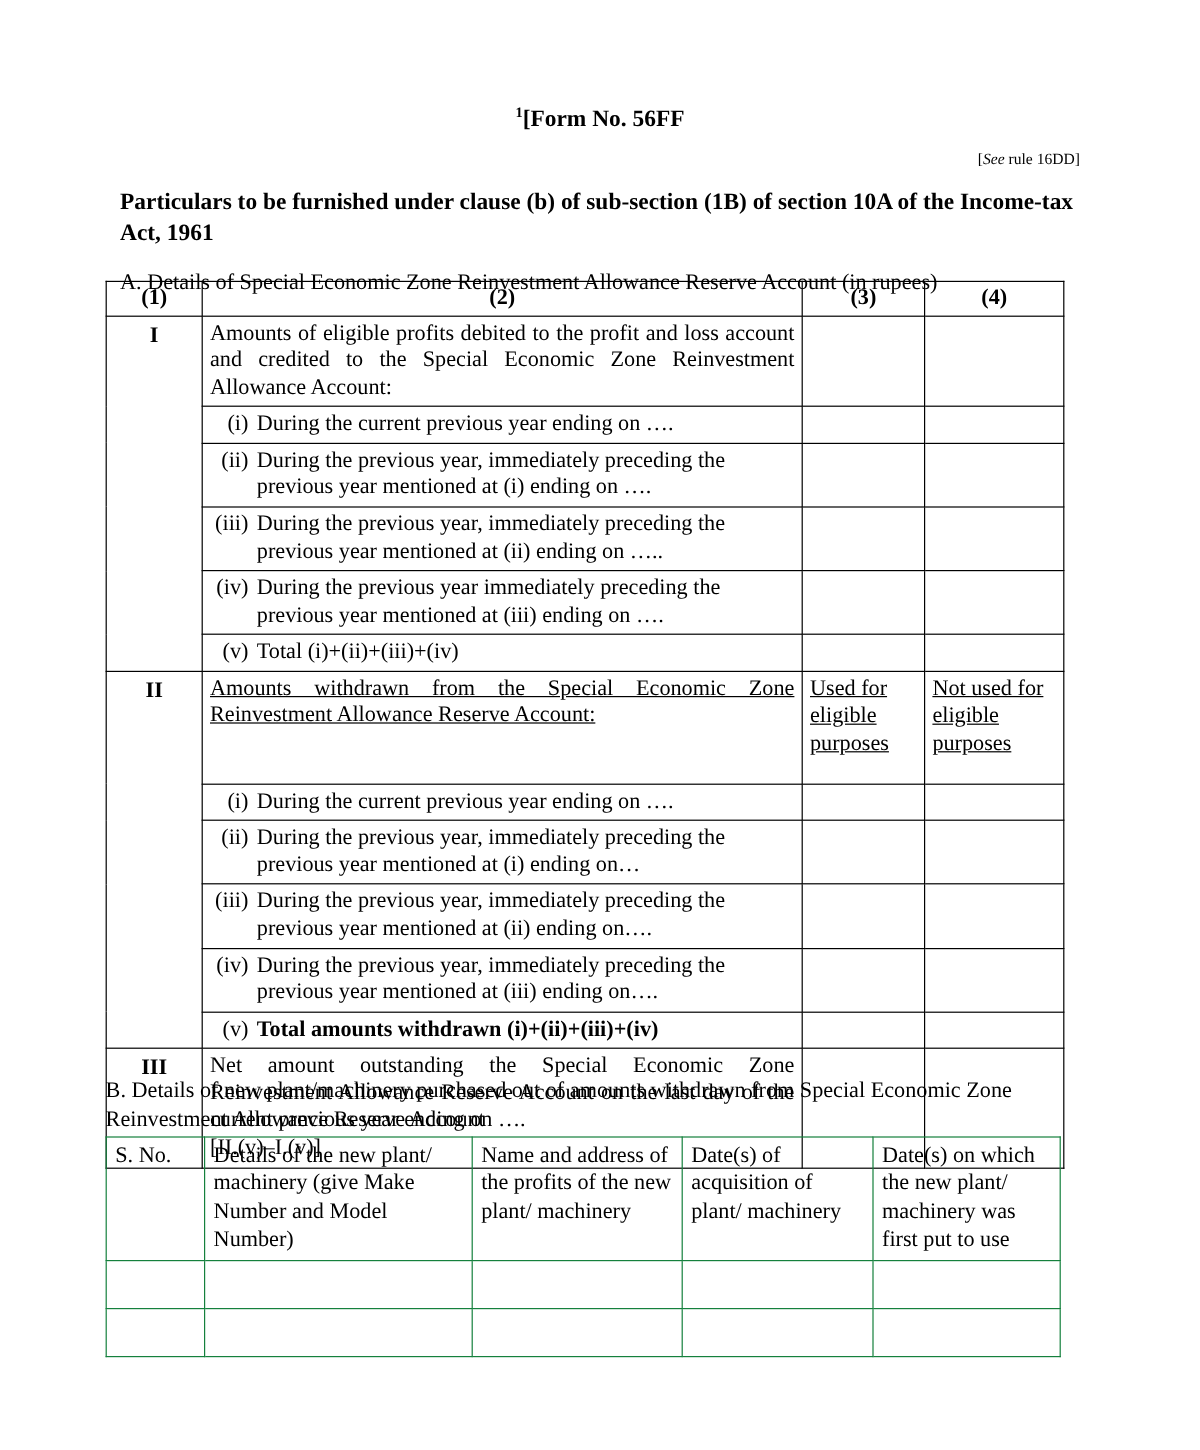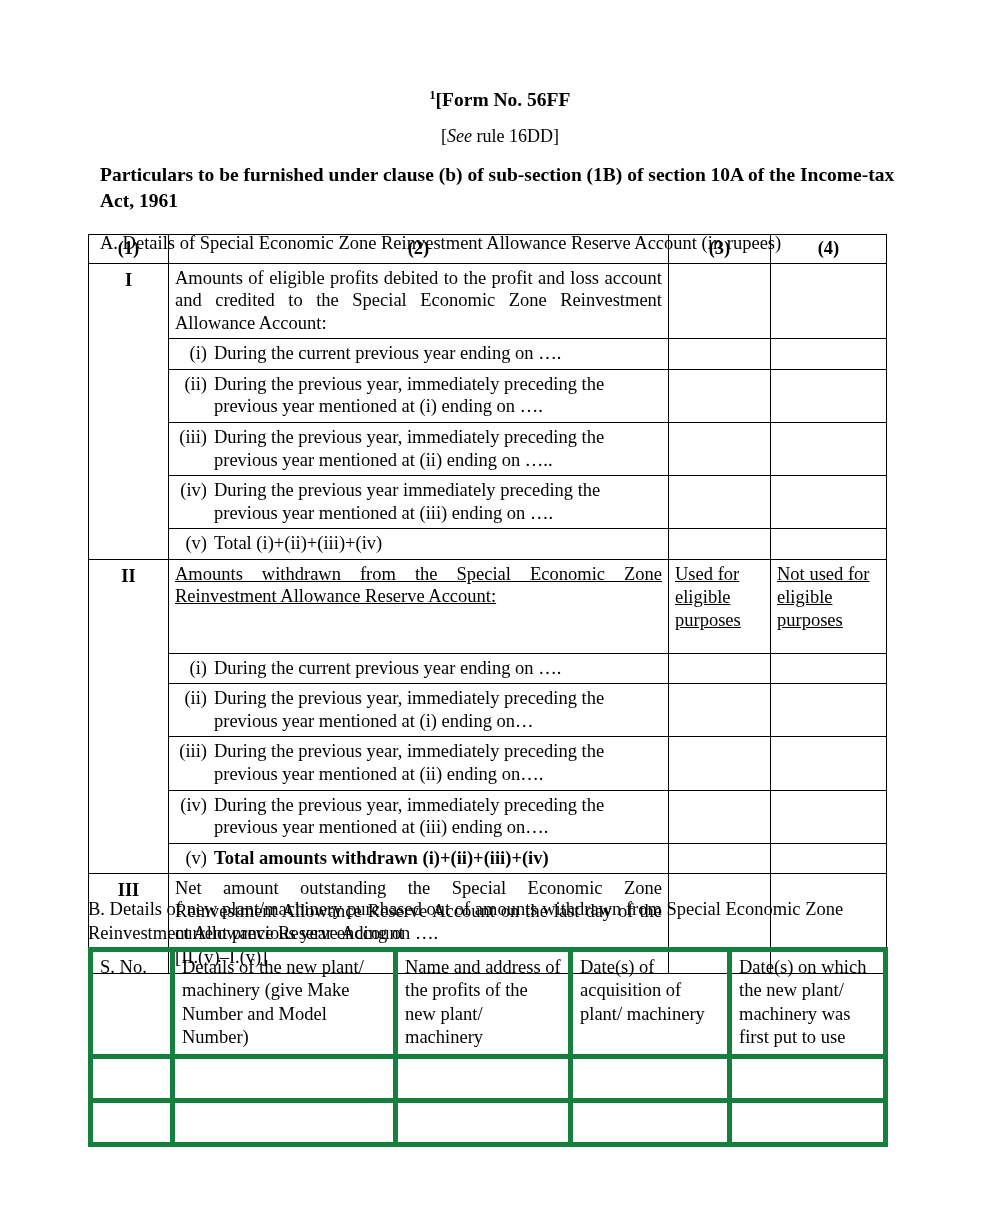--- a/index.html
+++ b/index.html
@@ -34,22 +34,22 @@
     line-height: 1.25;
     padding-top: 88px;
   }
   .title-1 sup {
     font-size: 12px;
     font-weight: bold;
     vertical-align: super;
     line-height: 0;
   }
   .title-2 {
-    text-align: center;
-    font-size: 18px;
+    text-align: right;
+    font-size: 13px;
     line-height: 1.25;
     padding-top: 13px;
   }
   .title-2 .it { font-style: italic; }
   .title-3 {
     font-weight: bold;
     font-size: 19.5px;
     line-height: 1.35;
     padding-top: 14px;
   }
@@ -139,21 +139,21 @@
     position: absolute;
     left: 88px;
     top: 947px;
     width: 795px;
     border-collapse: collapse;
     table-layout: fixed;
     font-size: 18.5px;
     line-height: 1.26;
   }
   #tableB td {
-    border: 5px solid #15803d;
+    border: 1px solid #15803d;
     vertical-align: top;
     padding: 4px 7px 5px 7px;
   }
   .cB1 { width: 82px; }
   .cB2 { width: 223px; }
   .cB3 { width: 175px; }
   .cB4 { width: 159px; }
   .cB5 { width: 156px; }
   .brow td { height: 30px; }
 </style>

